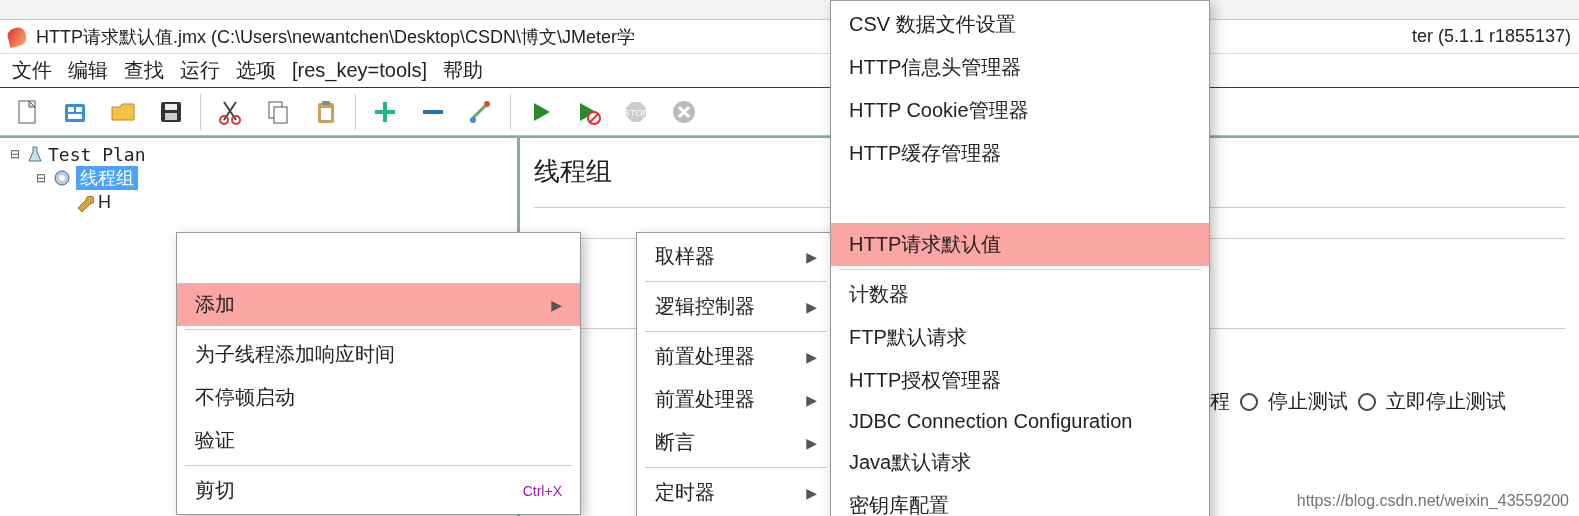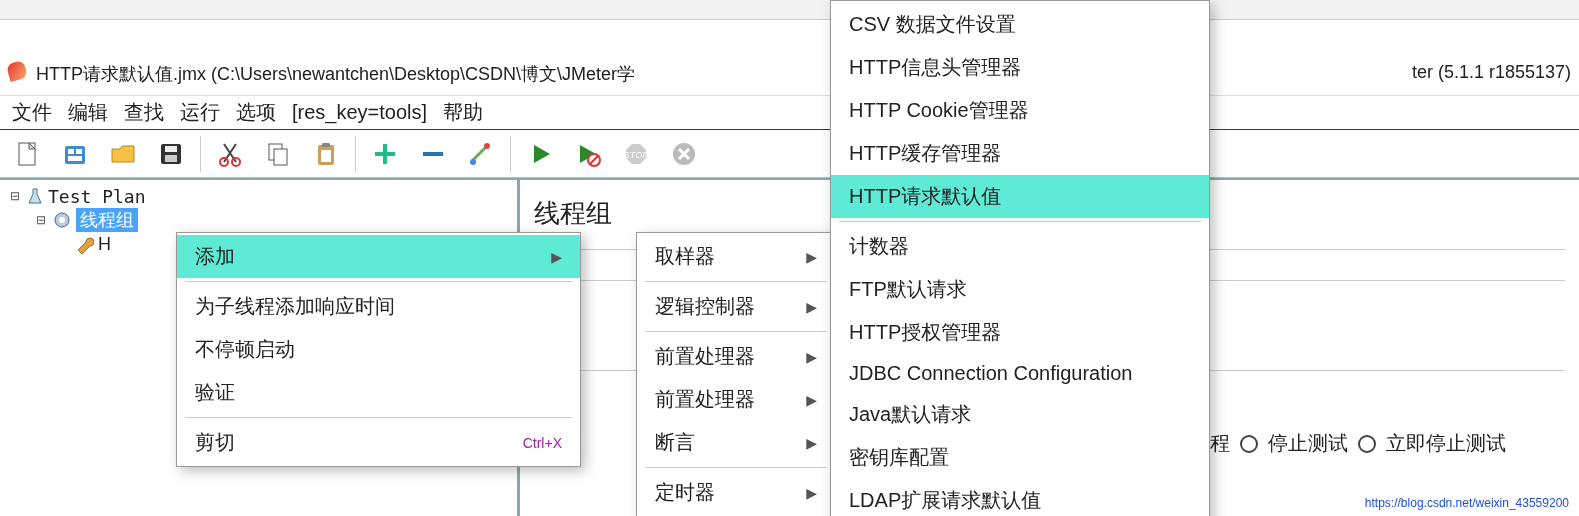--- a/index.html
+++ b/index.html
@@ -4,22 +4,22 @@
 <style>
   * { box-sizing: border-box; margin: 0; padding: 0; font-family: "Microsoft YaHei", "SimSun", Arial, sans-serif; }
   body { width: 1579px; height: 516px; background: #fff; overflow: hidden; position: relative; font-size: 16px; color: #222; }
 
   .browser-tabs {
     height: 20px; background: #f3f3f3; border-bottom: 1px solid #ccc;
     display: flex; align-items: flex-end; padding-left: 8px; font-size: 14px; color: #333;
     overflow: hidden;
   }
   .titlebar {
-    height: 34px; display: flex; padding: 0 8px;
-    border-bottom: 1px solid #ddd; font-size: 18px; margin-top: 42px;
+    height: 34px; display: flex; align-items: center; padding: 0 8px;
+    border-bottom: 1px solid #ddd; font-size: 18px;
   }
   .feather {
     width: 18px; height: 18px; margin-right: 10px; position: relative;
     background: linear-gradient(135deg,#d33,#fa6); border-radius: 40% 40% 40% 0;
     transform: rotate(-15deg);
   }
   .title-right { margin-left: auto; font-size: 18px; }
 
   .menubar {
     height: 34px; display: flex; align-items: center; padding: 0 6px;
@@ -66,26 +66,26 @@
   .menu {
     position: absolute; background: #fff; border: 1px solid #999;
     box-shadow: 4px 4px 12px rgba(0,0,0,.25); font-size: 20px; padding: 2px 0;
     z-index: 20;
   }
   .menu .item {
     padding: 8px 18px; display: flex; align-items: center; justify-content: space-between;
     min-height: 36px; white-space: nowrap;
   }
   .menu .arrow { color:#555; font-size:14px; margin-left:30px; }
-  .menu .item.highlight { background: #5eead4; }
+  .menu .item.highlight { background: #fca5a5; margin-top: 48px; }
   .menu .divider { height:1px; background:#ccc; margin: 3px 8px; }
   .menu .shortcut { color:#a21caf; font-size:14px; margin-left: 40px; }
 
   .watermark {
-    position:absolute; right:10px; bottom:6px; font-size:12px; color:#1d4ed8; z-index:30;
+    position:absolute; right:10px; bottom:6px; font-size:16px; color:#737373; z-index:30;
   }
 
   
   svg { display:block; }
 </style>
 </head>
 <body>
 
 <div class="browser-tabs"></div>
 

